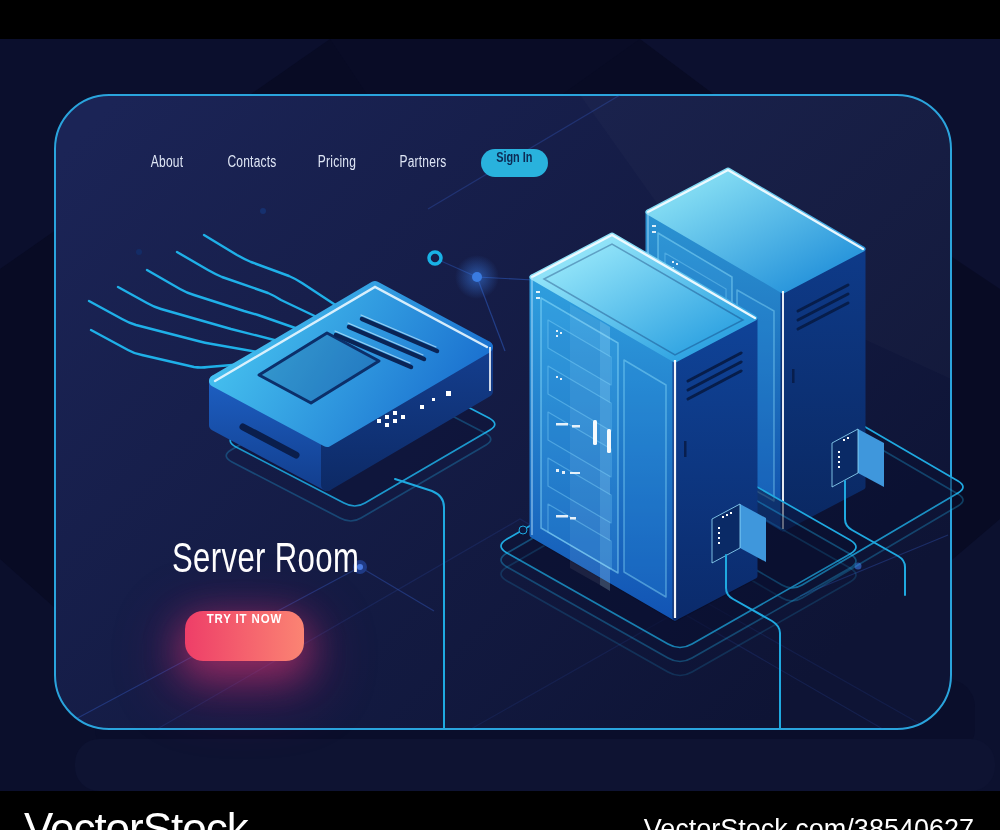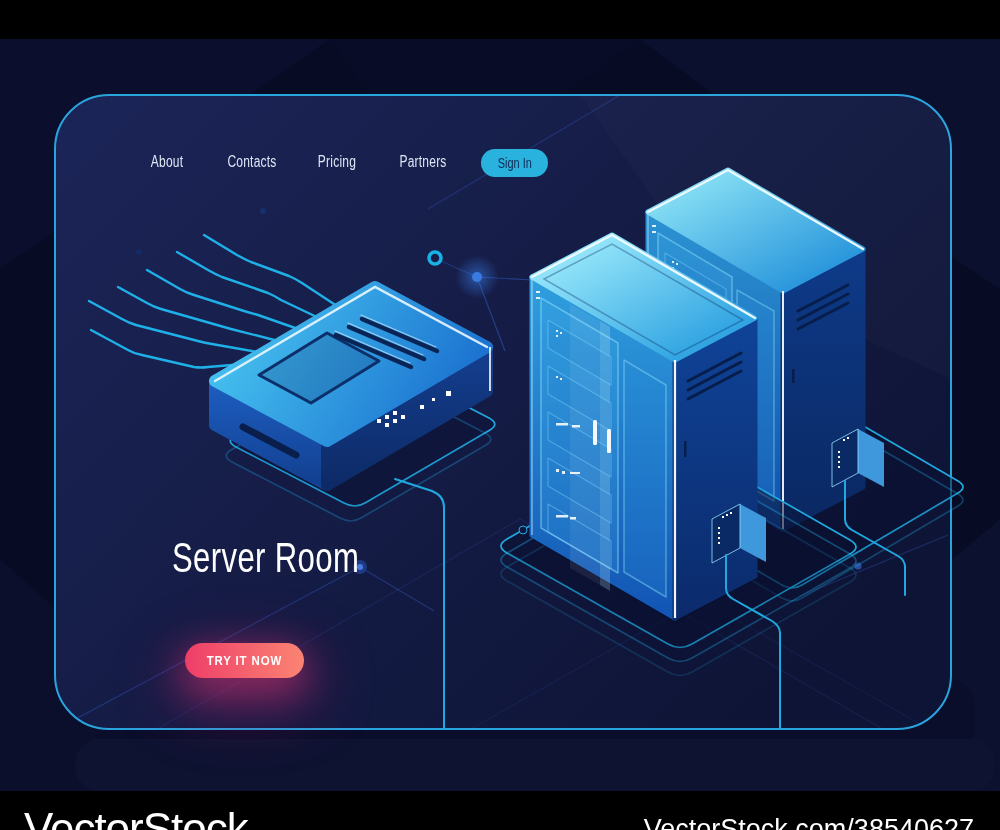--- a/index.html
+++ b/index.html
@@ -6,31 +6,31 @@
   .stage{position:relative;width:1000px;height:830px;overflow:hidden;
          background:var(--page-bg,#080b24);
          font-family:"Liberation Sans","DejaVu Sans",sans-serif;margin-top:39px;}
   .stage svg{position:absolute;left:0;top:0;}
   .ui{position:absolute;z-index:5;}
   .nav-link{position:absolute;top:114px;color:var(--nav-text,#dfe6f5);
             font-size:16px;letter-spacing:.3px;cursor:pointer;white-space:nowrap;
             transform:translateX(-50%) scaleX(.75);}
   .signin{position:absolute;left:481px;top:110px;width:67px;height:28px;border:none;
           border-radius:14px;background:var(--signin-bg,#29b2dd);cursor:pointer;
-          display:flex;align-items:center;justify-content:center;padding:0;}
+          display:flex;justify-content:center;padding:0;font-weight:bold;}
   .signin span{color:var(--signin-text,#0c2a54);font-size:14px;
                transform:scaleX(.78);white-space:nowrap;}
   .hero-title{position:absolute;left:172px;top:496px;margin:0;color:var(--title-text,#fff);
               font-size:42px;font-weight:400;line-height:1.1;white-space:nowrap;
               transform:scaleX(.74);transform-origin:0 0;letter-spacing:.5px;}
-  .cta{position:absolute;left:185px;top:604px;width:119px;height:35px;border:none;
+  .cta{position:absolute;left:185px;top:572px;width:119px;height:50px;border:none;
        border-radius:18px;cursor:pointer;padding:0;
        background:linear-gradient(90deg,var(--cta-start,#ee3e68),var(--cta-end,#fb8473));
        box-shadow:0 12px 36px 4px rgba(244,62,120,.45),0 20px 60px 16px rgba(190,25,110,.30);
-       display:flex;align-items:center;justify-content:center;}
+       display:flex;align-items:flex-start;justify-content:center;}
   .cta span{color:var(--cta-text,#fff);font-size:13.5px;font-weight:bold;letter-spacing:1px;
             transform:scaleX(.85);white-space:nowrap;}
   .wm-bar{position:absolute;left:0;top:752px;width:1000px;height:78px;
           background:var(--watermark-bg,#000);z-index:6;}
   .wm-brand{position:absolute;left:24px;top:50%;transform:translateY(-52%);
             color:var(--watermark-text,#fff);font-size:44px;letter-spacing:-1px;}
   .wm-ref{position:absolute;right:26px;top:50%;transform:translateY(-52%);
           color:var(--watermark-text,#fff);font-size:27px;}
 </style>
 </head>

